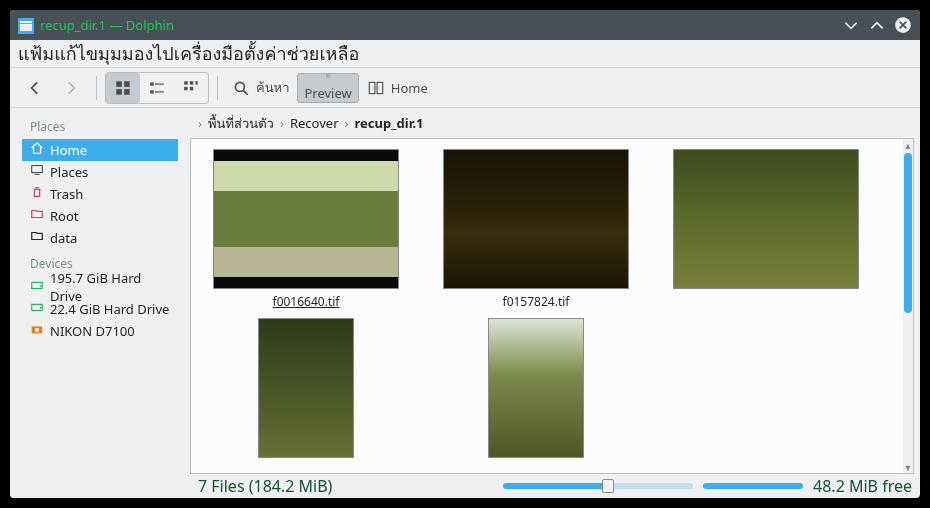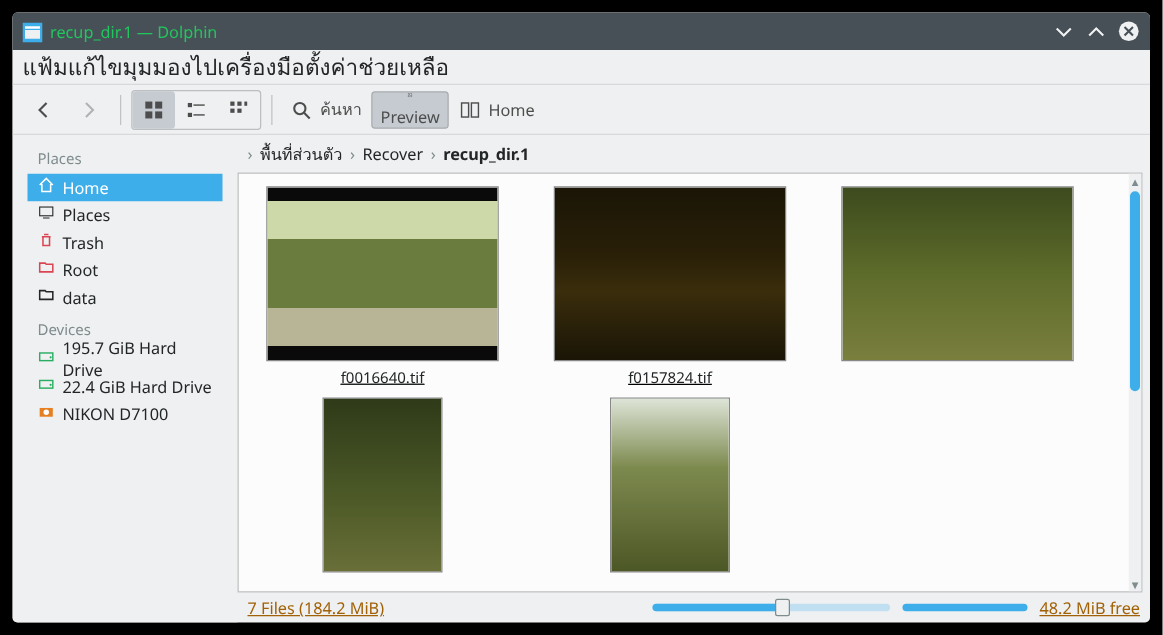--- a/index.html
+++ b/index.html
@@ -23,29 +23,29 @@
 .sidebar { width: 180px; background: #eff0f1; padding: 4px 12px; overflow: hidden; }
 .sidebar-header { padding: 6px 8px 4px; font-size: 12px; color: #7f8c8d; }
 .sidebar-item { height: 22px; display: flex; align-items: center; padding: 0 8px; gap: 6px; font-size: 13px; color: #232627; }
 .sidebar-item.selected { background: #3daee9; color: #fff; }
 .sidebar-item svg { width: 14px; height: 14px; flex-shrink: 0; }
 .main { flex: 1; display: flex; flex-direction: column; min-width: 0; }
 .breadcrumb { height: 30px; display: flex; align-items: center; padding: 0 8px; gap: 6px; font-size: 13px; color: #232627; }
 .breadcrumb .crumb-current { font-weight: bold; }
 .breadcrumb .sep { color: #7f8c8d; }
 .view-wrap { flex: 1; margin: 0 6px 0 0; border: 1px solid #bcbebf; background: #fcfcfc; position: relative; display: flex; min-height: 0; }
-.view { flex: 1; display: flex; flex-wrap: wrap; align-content: flex-start; gap: 8px 40px; padding: 10px 20px; overflow: hidden; text-decoration: underline; }
+.view { flex: 1; display: flex; flex-wrap: wrap; align-content: flex-start; gap: 8px 40px; padding: 10px 20px; overflow: hidden; }
 .thumb { width: 190px; display: flex; flex-direction: column; align-items: center; gap: 4px; }
 .thumb-img { width: 186px; height: 140px; border: 1px solid #888; background: #222; display: flex; align-items: center; justify-content: center; overflow: hidden; }
 .thumb-label { font-size: 12px; color: #232627; text-align: center; }
 .thumb-label.hover { text-decoration: underline; }
 .scroll-stub { width: 10px; background: #eff0f1; position: relative; }
 .scroll-thumb { position: absolute; left: 1px; right: 1px; background: #3daee9; border-radius: 4px; }
 .scroll-arrow { position: absolute; left: 0; right: 0; height: 12px; display:flex; align-items:center; justify-content:center; color:#7f8c8d; font-size:9px;}
-.statusbar { height: 24px; display: flex; align-items: center; padding: 0 8px; font-size: 13px; color: #a16207; gap: 10px; text-decoration: underline; }
+.statusbar { height: 24px; display: flex; align-items: center; padding: 0 8px; font-size: 16px; color: #14532d; gap: 10px; }
 .statusbar .spacer { flex:1; }
 .zoom-slider { width: 190px; height: 6px; background: #c0dff0; position: relative; border-radius: 3px; }
 .zoom-slider .fill { position:absolute; left:0; top:0; bottom:0; background:#3daee9; border-radius:3px; }
 .zoom-slider .knob { position:absolute; top:-4px; width:12px; height:14px; background:#eff0f1; border:1px solid #7f8c8d; border-radius:2px; }
 .free-bar { width: 100px; height:6px; background:#3daee9; border-radius:3px; }
 
 .photo { width:100%; height:100%; }
 .p1 { background: linear-gradient(#0a0a0a 0 8%, #cdd9a8 8% 30%, #6b7d3e 30% 70%, #b8b496 70% 92%, #0a0a0a 92% 100%); }
 .p2 { background: radial-gradient(ellipse at 50% 10%, #dfe9d0 0 20%, transparent 20%), linear-gradient(#51632e, #89935a 60%, #a9a781); }
 .p3 { background: linear-gradient(#1a1506, #2a2008 40%, #3a2d0c 60%, #1a1506); }

